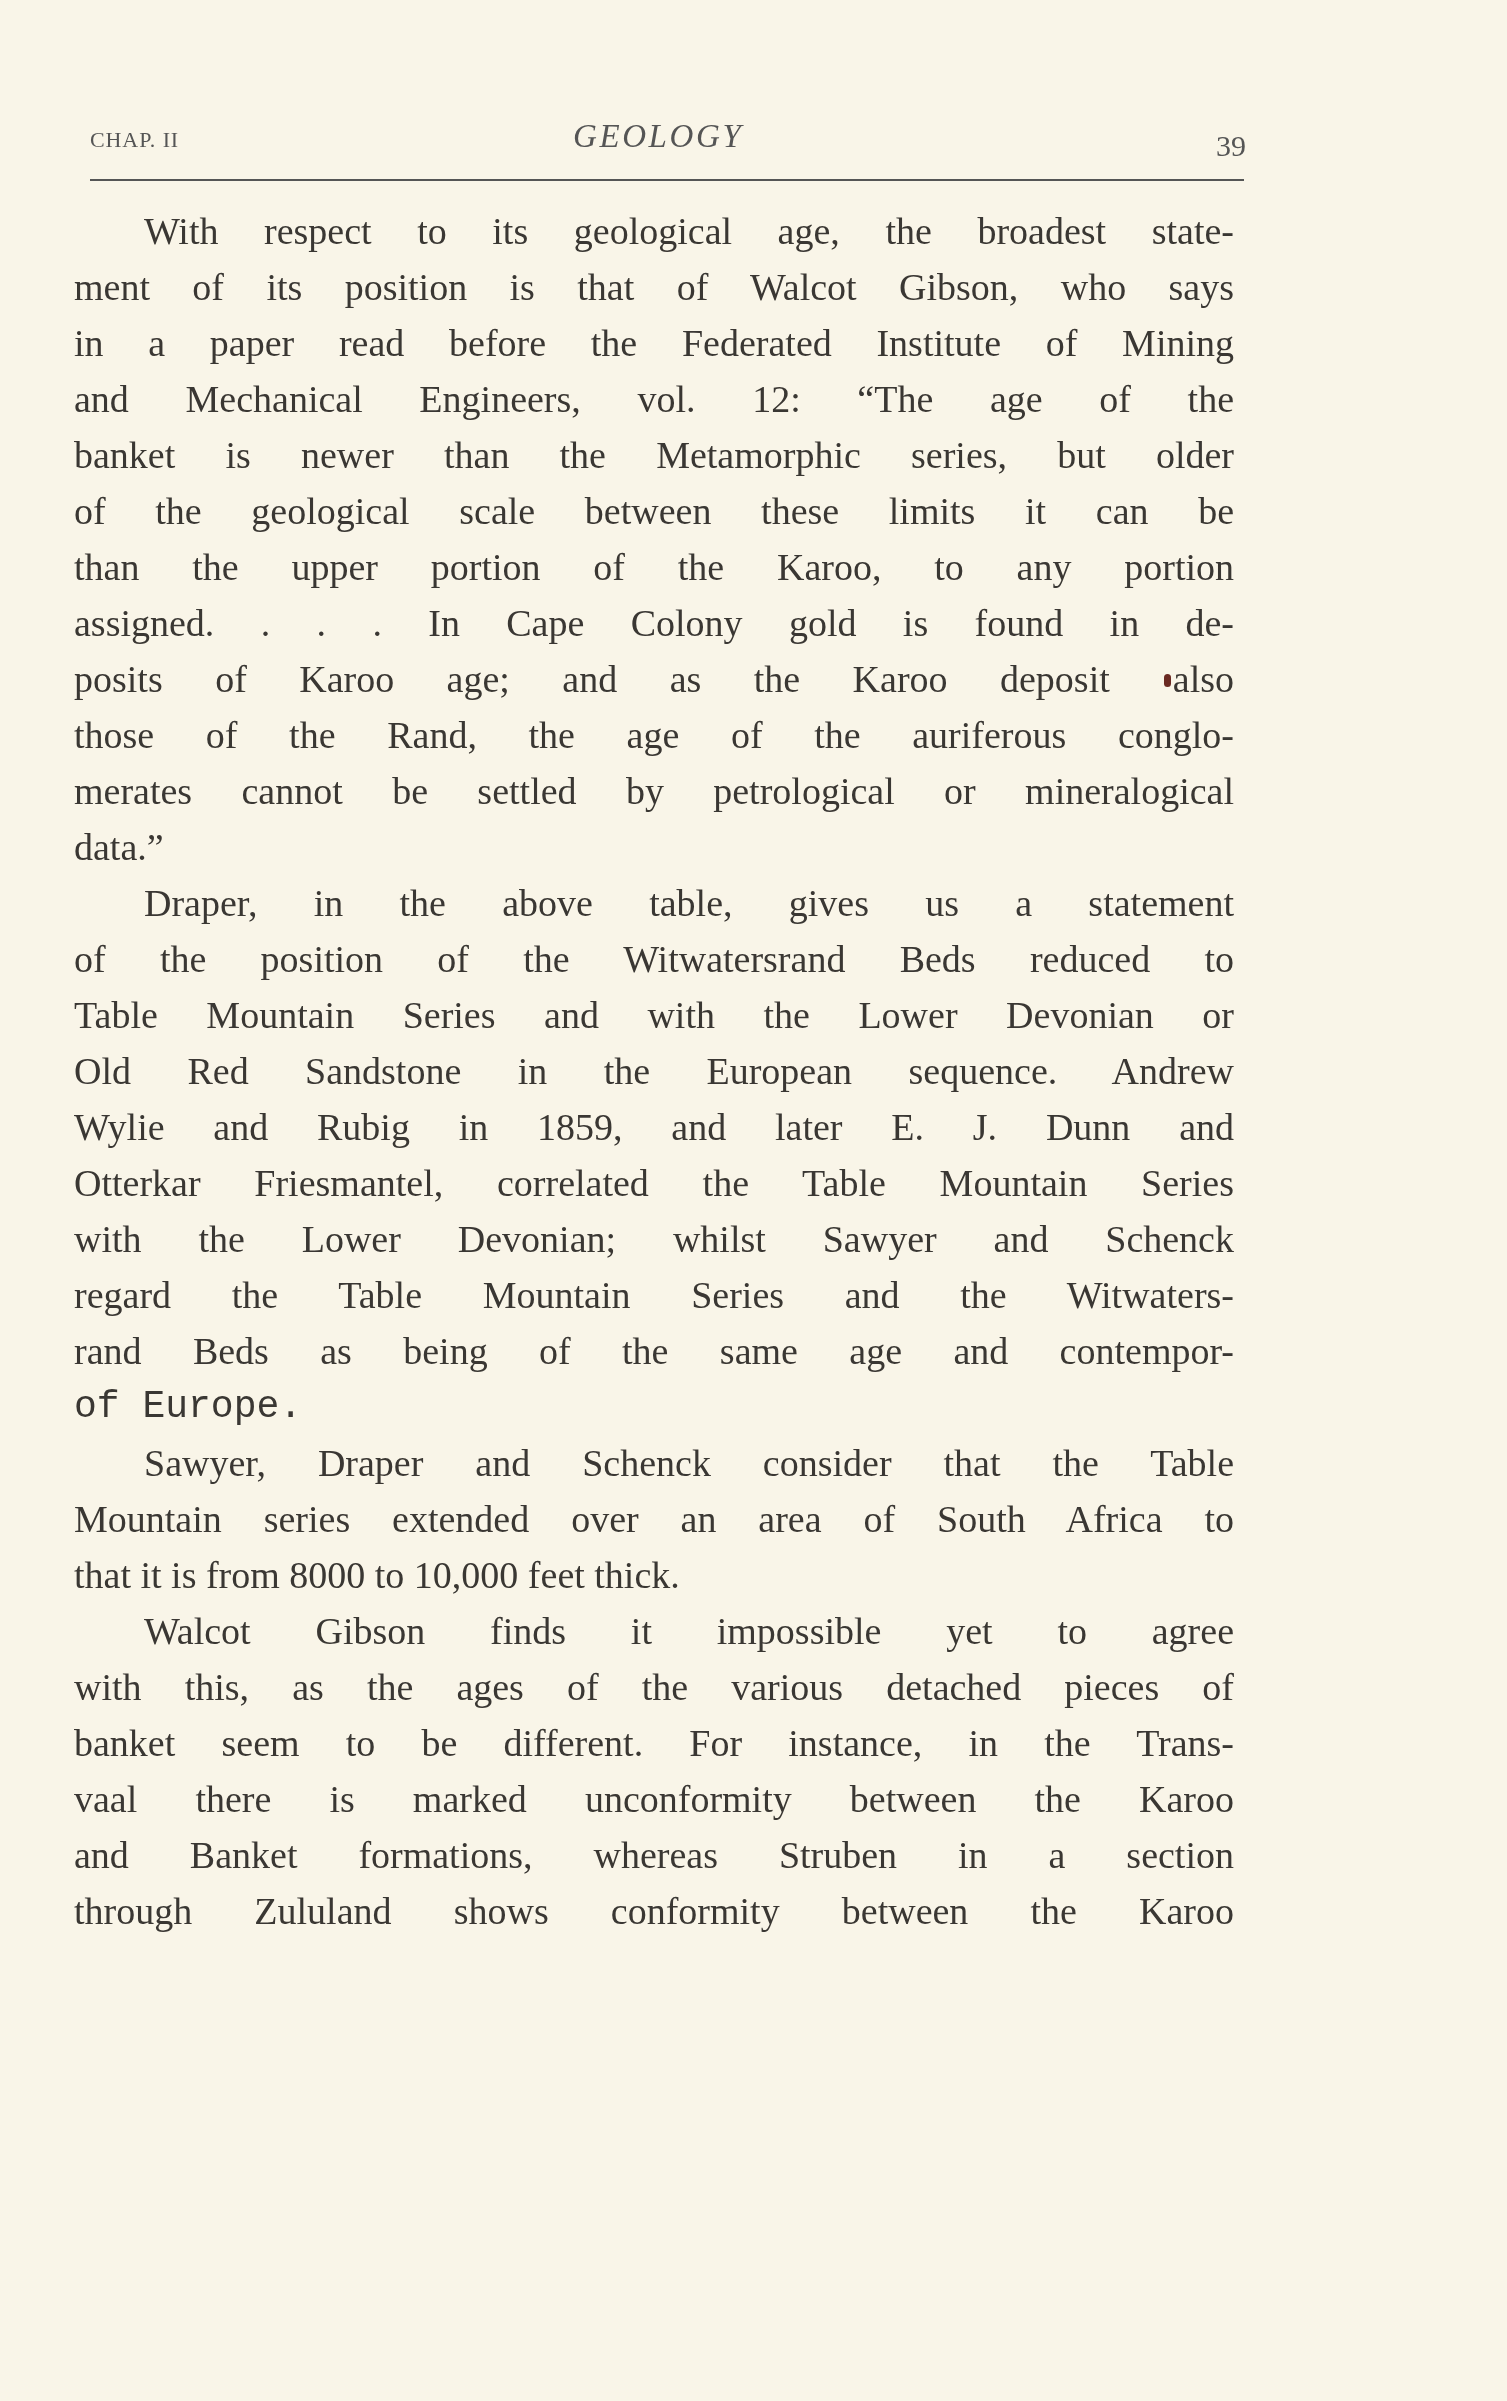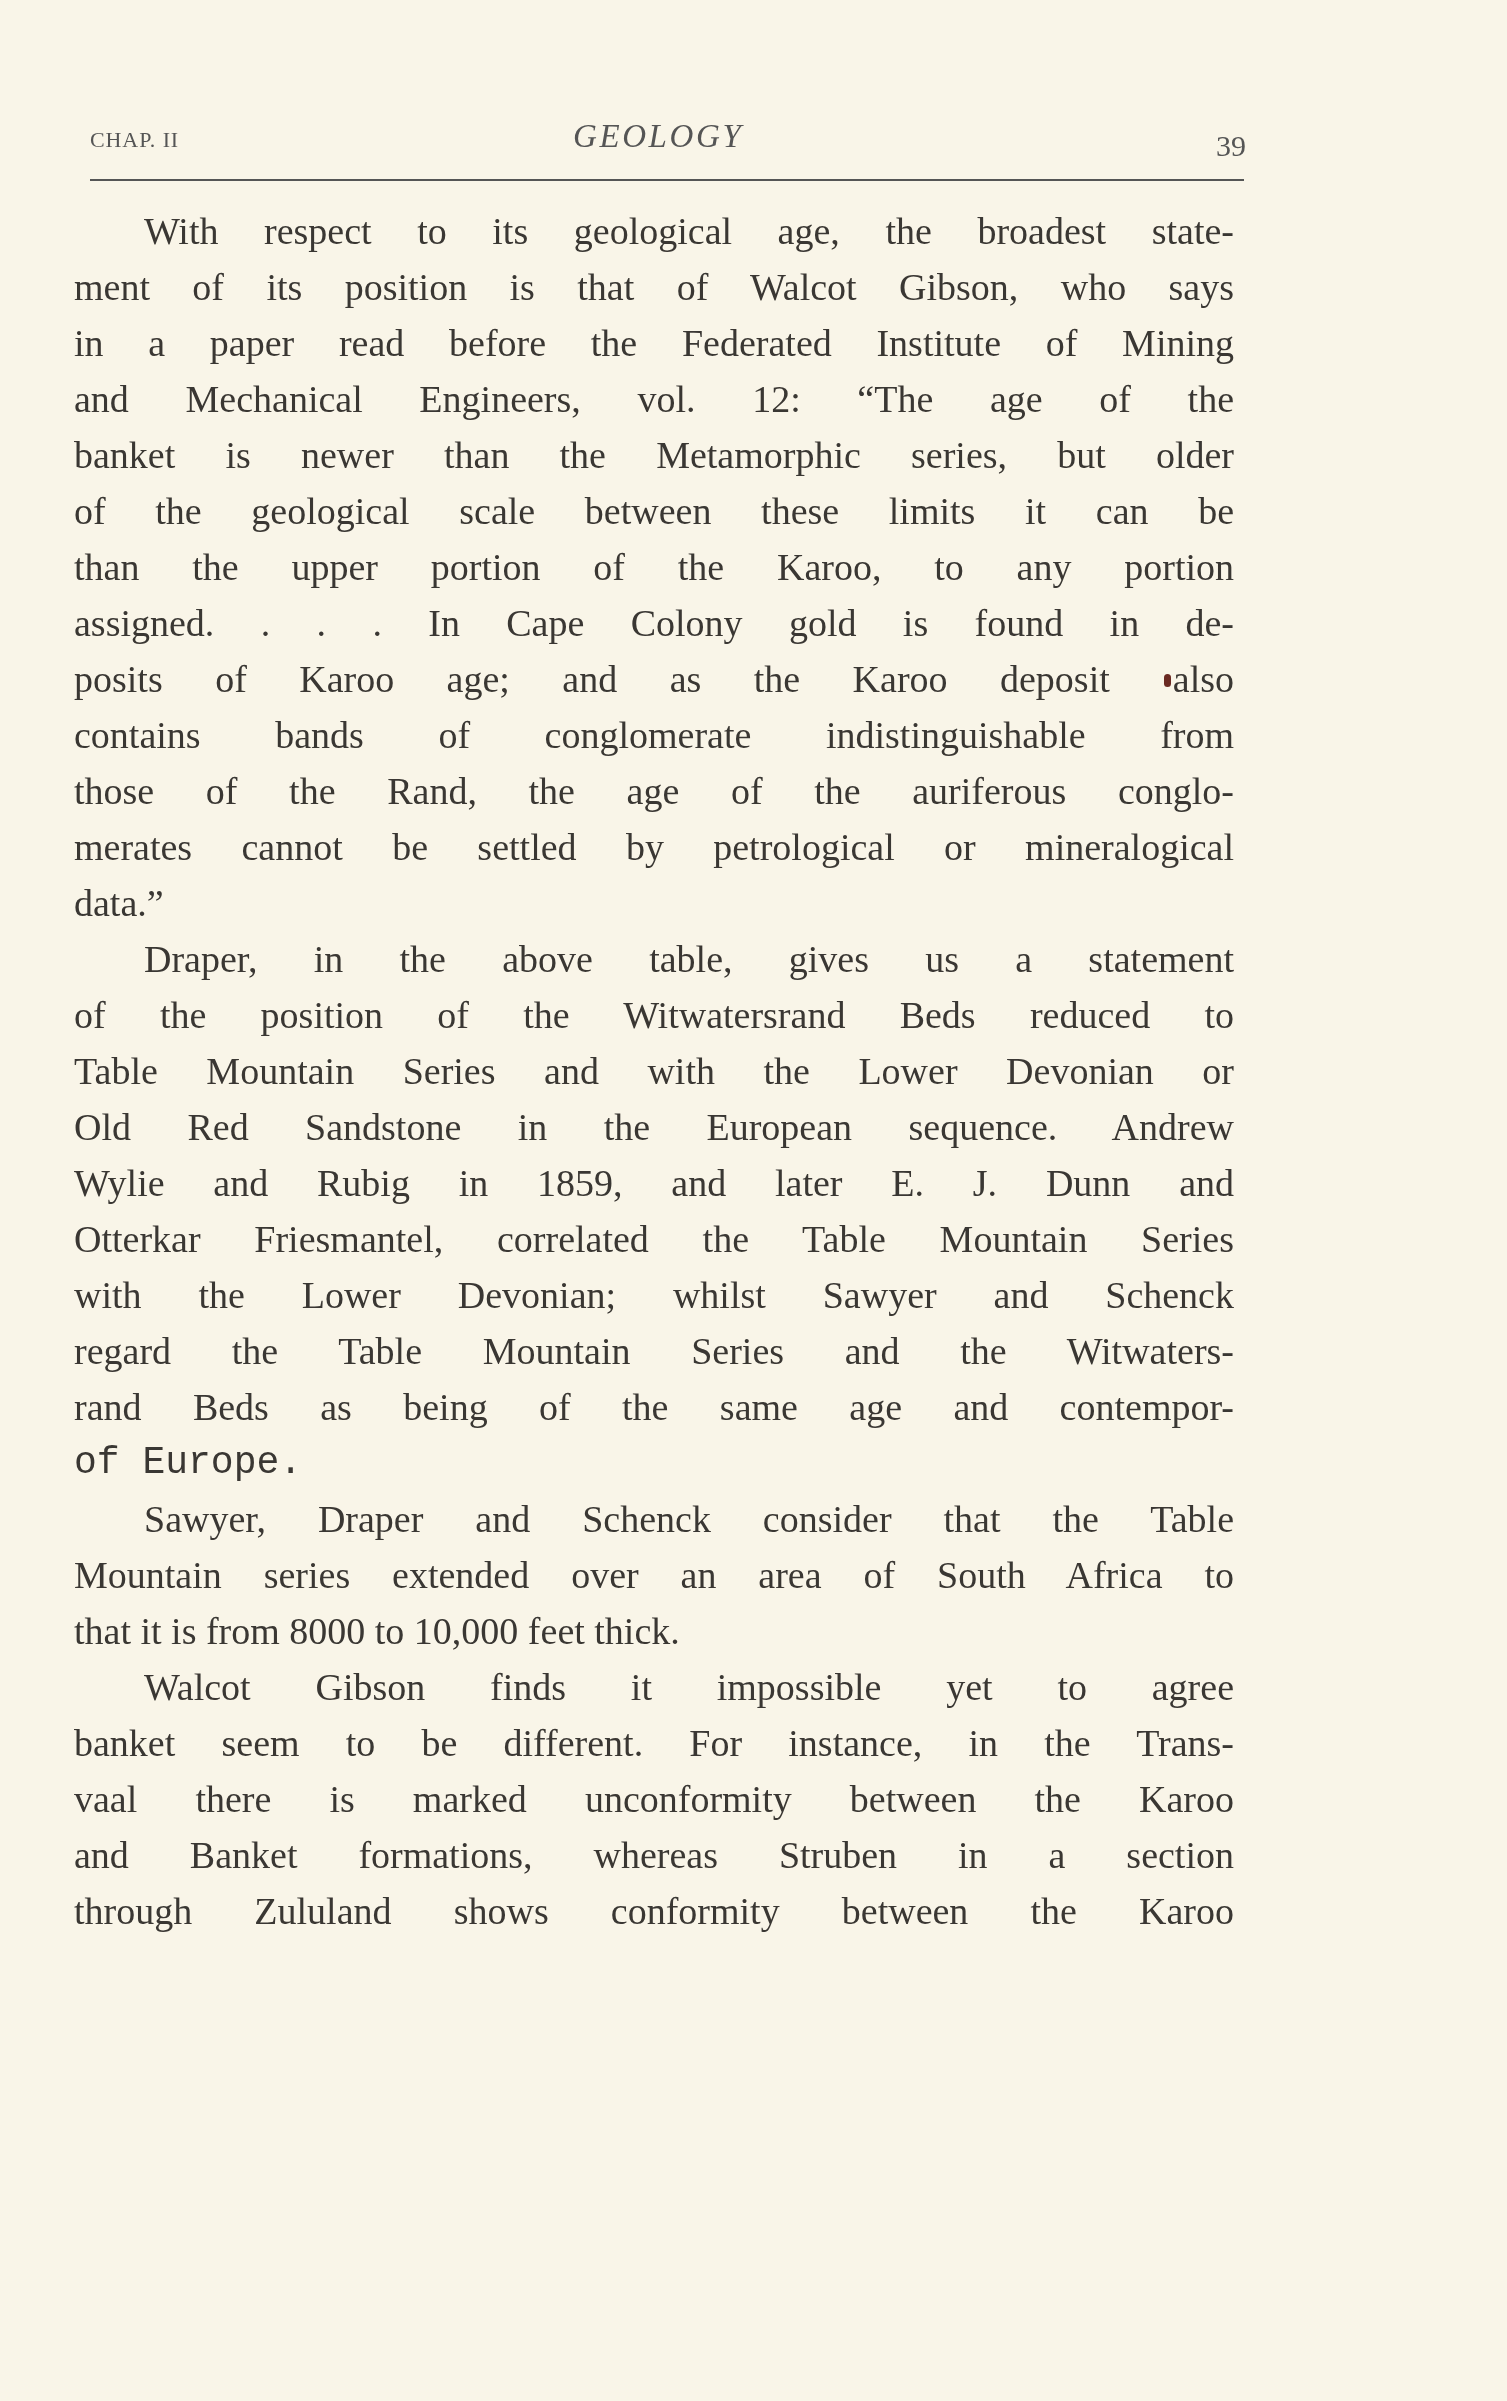--- a/index.html
+++ b/index.html
@@ -41,21 +41,20 @@
   <div>
     <div class="line indent" style="white-space: normal;">With respect to its geological age, the broadest state-</div>
     <div class="line" style="white-space: normal;">ment of its position is that of Walcot Gibson, who says</div>
     <div class="line" style="white-space: normal;">in a paper read before the Federated Institute of Mining</div>
     <div class="line" style="white-space: normal;">and Mechanical Engineers, vol. 12: “The age of the</div>
     <div class="line" style="white-space: normal;">banket is newer than the Metamorphic series, but older</div>
     <div class="line" style="white-space: normal;">of the geological scale between these limits it can be</div>
     <div class="line" style="white-space: normal;">than the upper portion of the Karoo, to any portion</div>
     <div class="line" style="white-space: normal;">assigned. . . . In Cape Colony gold is found in de-</div>
     <div class="line" style="white-space: normal;"><span>posits of Karoo age; and as the Karoo deposit</span> <span class="mark"></span><span>also</span></div>
-    <div class="line" style="white-space: normal;">contains bands of conglomerate indistinguishable from</div>
     <div class="line" style="white-space: normal;">those of the Rand, the age of the auriferous conglo-</div>
     <div class="line" style="white-space: normal;">merates cannot be settled by petrological or mineralogical</div>
     <div class="line last" style="white-space: normal;">data.”</div>
   </div>
 
   <div>
     <div class="line indent" style="white-space: normal;">Draper, in the above table, gives us a statement</div>
     <div class="line" style="white-space: normal;">of the position of the Witwatersrand Beds reduced to</div>
     <div class="line" style="white-space: normal;">Table Mountain Series and with the Lower Devonian or</div>
     <div class="line" style="white-space: normal;">Old Red Sandstone in the European sequence. Andrew</div>
@@ -68,19 +67,20 @@
   </div>
 
   <div>
     <div class="line indent" style="white-space: normal;">Sawyer, Draper and Schenck consider that the Table</div>
     <div class="line" style="white-space: normal;">Mountain series extended over an area of South Africa to</div>
     <div class="line last" style="white-space: normal;">that it is from 8000 to 10,000 feet thick.</div>
   </div>
 
   <div>
     <div class="line indent" style="white-space: normal;">Walcot Gibson finds it impossible yet to agree</div>
+    <div class="line" style="white-space: normal;">with this, as the ages of the various detached pieces of</div>
     <div class="line" style="white-space: normal;">banket seem to be different. For instance, in the Trans-</div>
     <div class="line" style="white-space: normal;">vaal there is marked unconformity between the Karoo</div>
     <div class="line" style="white-space: normal;">and Banket formations, whereas Struben in a section</div>
     <div class="line" style="white-space: normal;">through Zululand shows conformity between the Karoo</div>
   </div>
 </div>
 
 
 </body></html>

